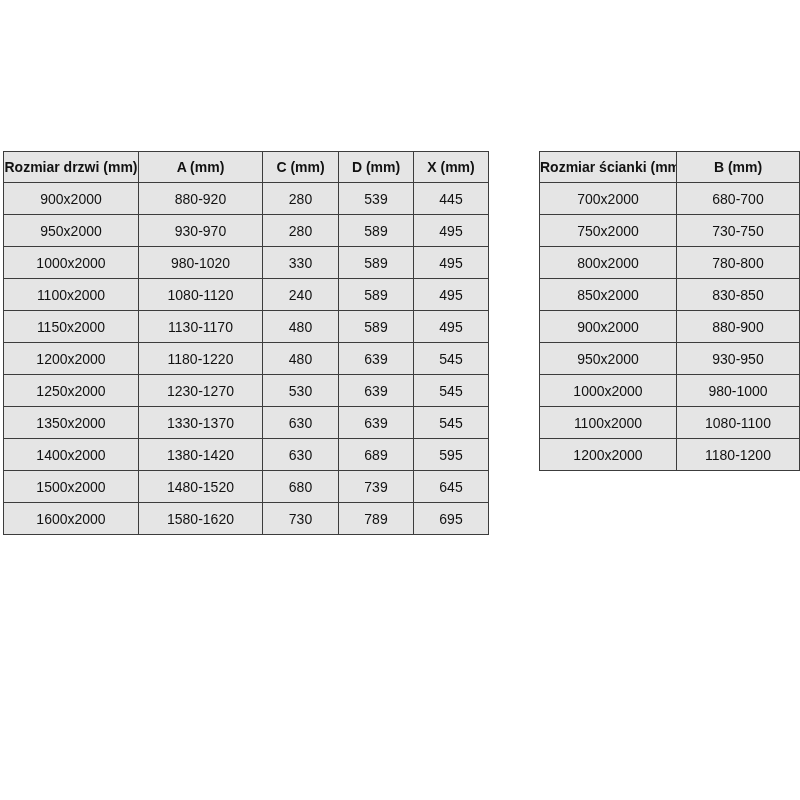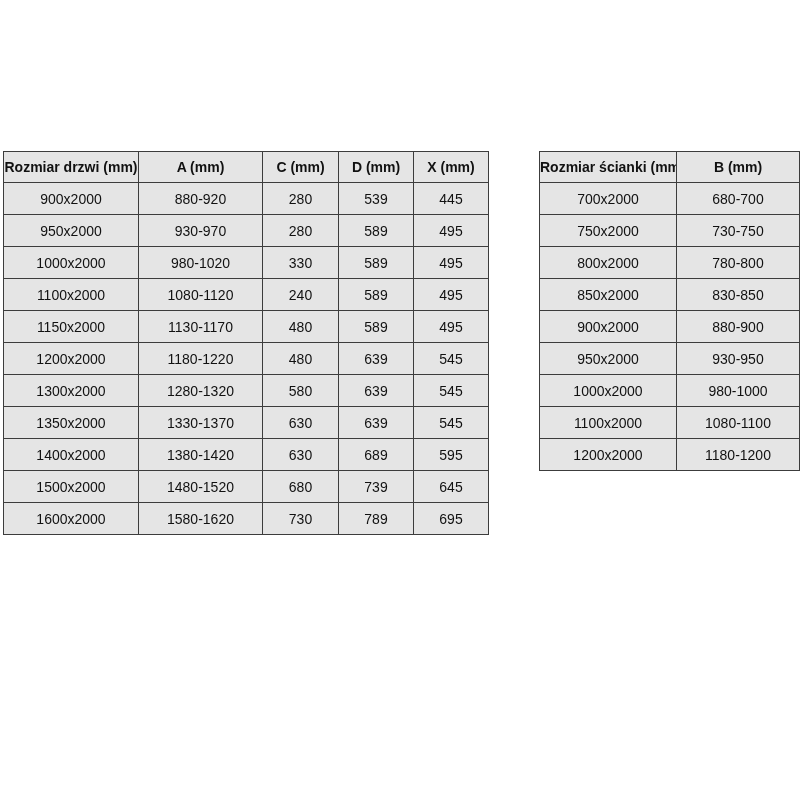--- a/index.html
+++ b/index.html
@@ -110,23 +110,23 @@
           <td>495</td>
         </tr>
         <tr>
           <td>1200x2000</td>
           <td>1180-1220</td>
           <td>480</td>
           <td>639</td>
           <td>545</td>
         </tr>
         <tr>
-          <td>1300x2000</td>
-          <td>1280-1320</td>
-          <td>580</td>
+          <td>1250x2000</td>
+          <td>1230-1270</td>
+          <td>530</td>
           <td>639</td>
           <td>545</td>
         </tr>
         <tr>
           <td>1350x2000</td>
           <td>1330-1370</td>
           <td>630</td>
           <td>639</td>
           <td>545</td>
         </tr>

